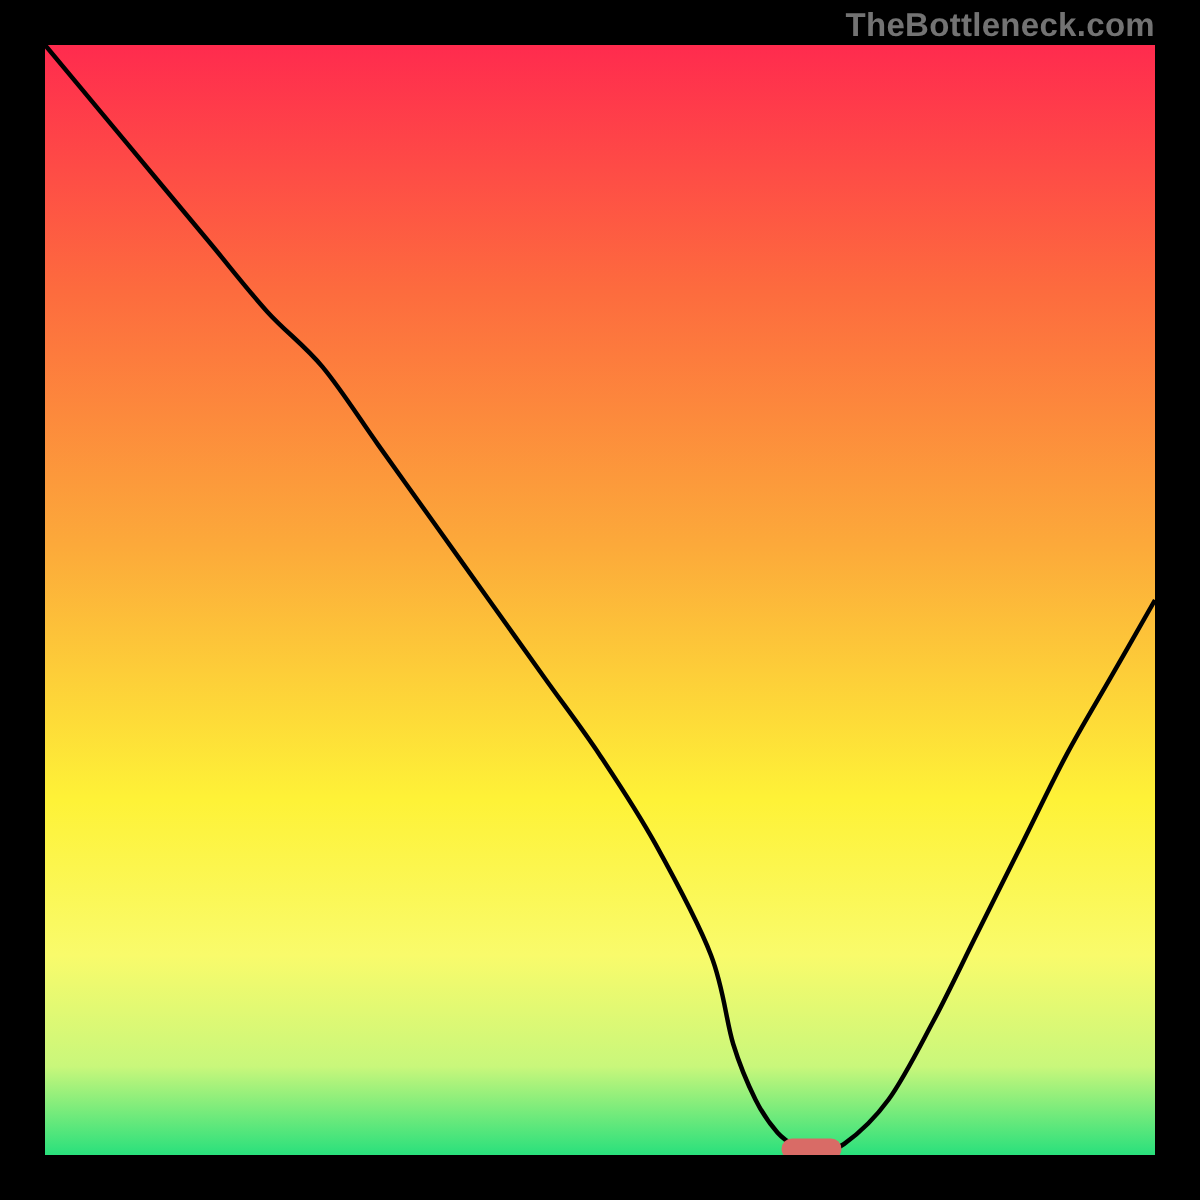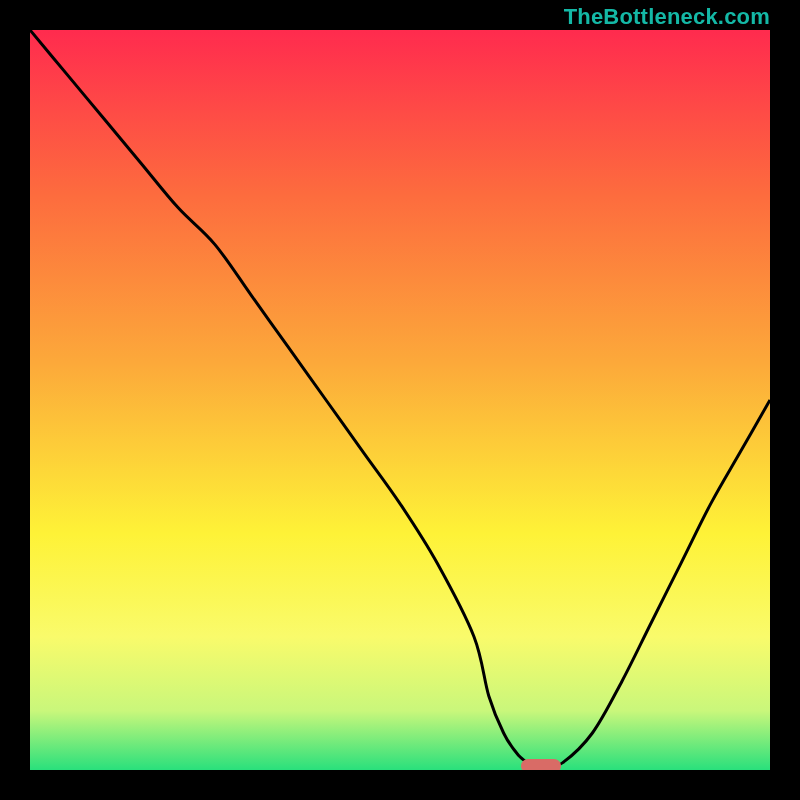--- a/index.html
+++ b/index.html
@@ -42,21 +42,21 @@
     border-radius: 8px;
     transform: translate(-50%, -50%);
   }
   .watermark {
     position: absolute;
     top: 4px;
     right: 30px;
     font-family: Arial, Helvetica, sans-serif;
     font-size: 22px;
     font-weight: 600;
-    color: #14b8a6;
+    color: #737373;
     letter-spacing: 0.2px;
   }
 </style>
 </head>
 <body>
 
 <div class="frame">
 
   <div class="watermark">TheBottleneck.com</div>
 

